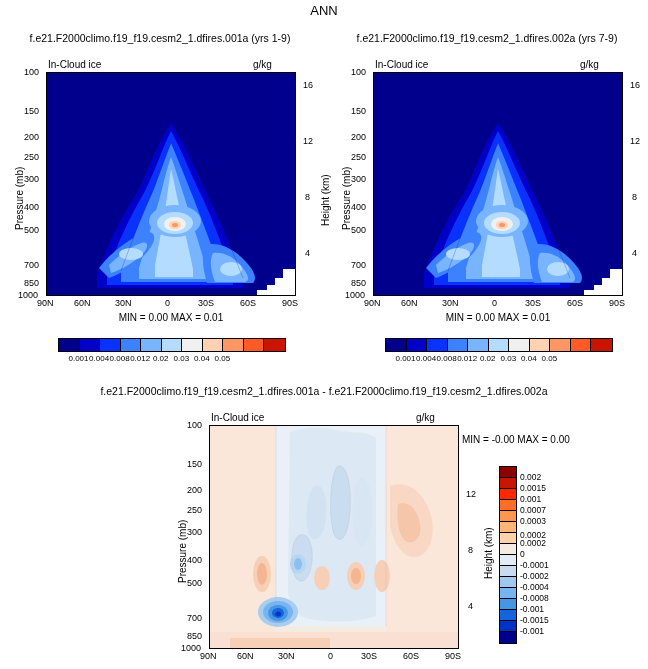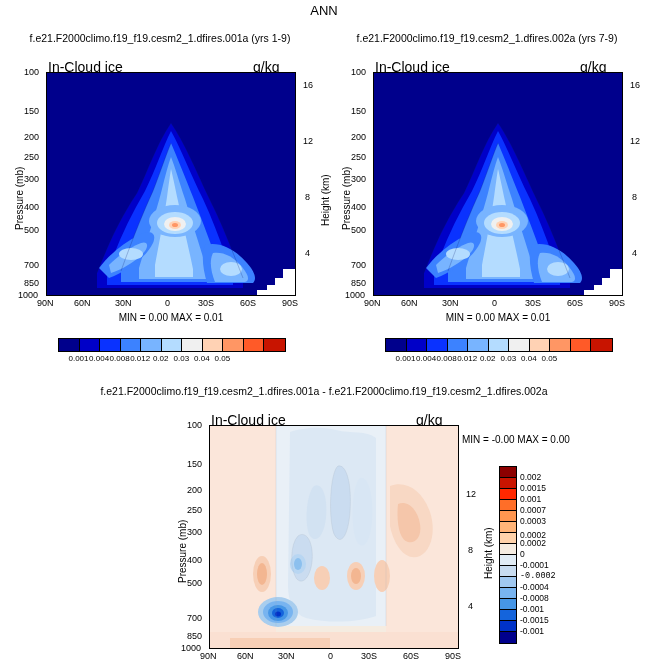--- a/index.html
+++ b/index.html
@@ -38,21 +38,21 @@
     font-size: 9px;
     white-space: nowrap;
   }
   .vlabel {
     font-size: 10px;
     white-space: nowrap;
     transform-origin: 0 0;
     transform: rotate(-90deg);
   }
   .incloud {
-    font-size: 14px;
+    font-size: 10px;
     white-space: nowrap;
     text-align: center;
   }
   .minmax {
     font-size: 10px;
     white-space: nowrap;
   }
   .cbar {
     position: absolute;
     display: flex;
@@ -367,19 +367,19 @@
 <div class="vcbarlabels" style="left:520px;top:466px;width:60px;height:176px;">
   <span style="top:11px;">0.002</span>
   <span style="top:22px;">0.0015</span>
   <span style="top:33px;">0.001</span>
   <span style="top:44px;">0.0007</span>
   <span style="top:55px;">0.0003</span>
   <span style="top:69px;">0.0002</span>
   <span style="top:77px;">0.0002</span>
   <span style="top:88px;">0</span>
   <span style="top:99px;">-0.0001</span>
-  <span style="top:110px;font-family:Liberation Mono, monospace;">-0.0002</span>
+  <span style="top:110px;">-0.0002</span>
   <span style="top:121px;">-0.0004</span>
   <span style="top:132px;">-0.0008</span>
   <span style="top:143px;">-0.001</span>
   <span style="top:154px;">-0.0015</span>
   <span style="top:165px;">-0.001</span>
 </div>
 
 </body></html>

